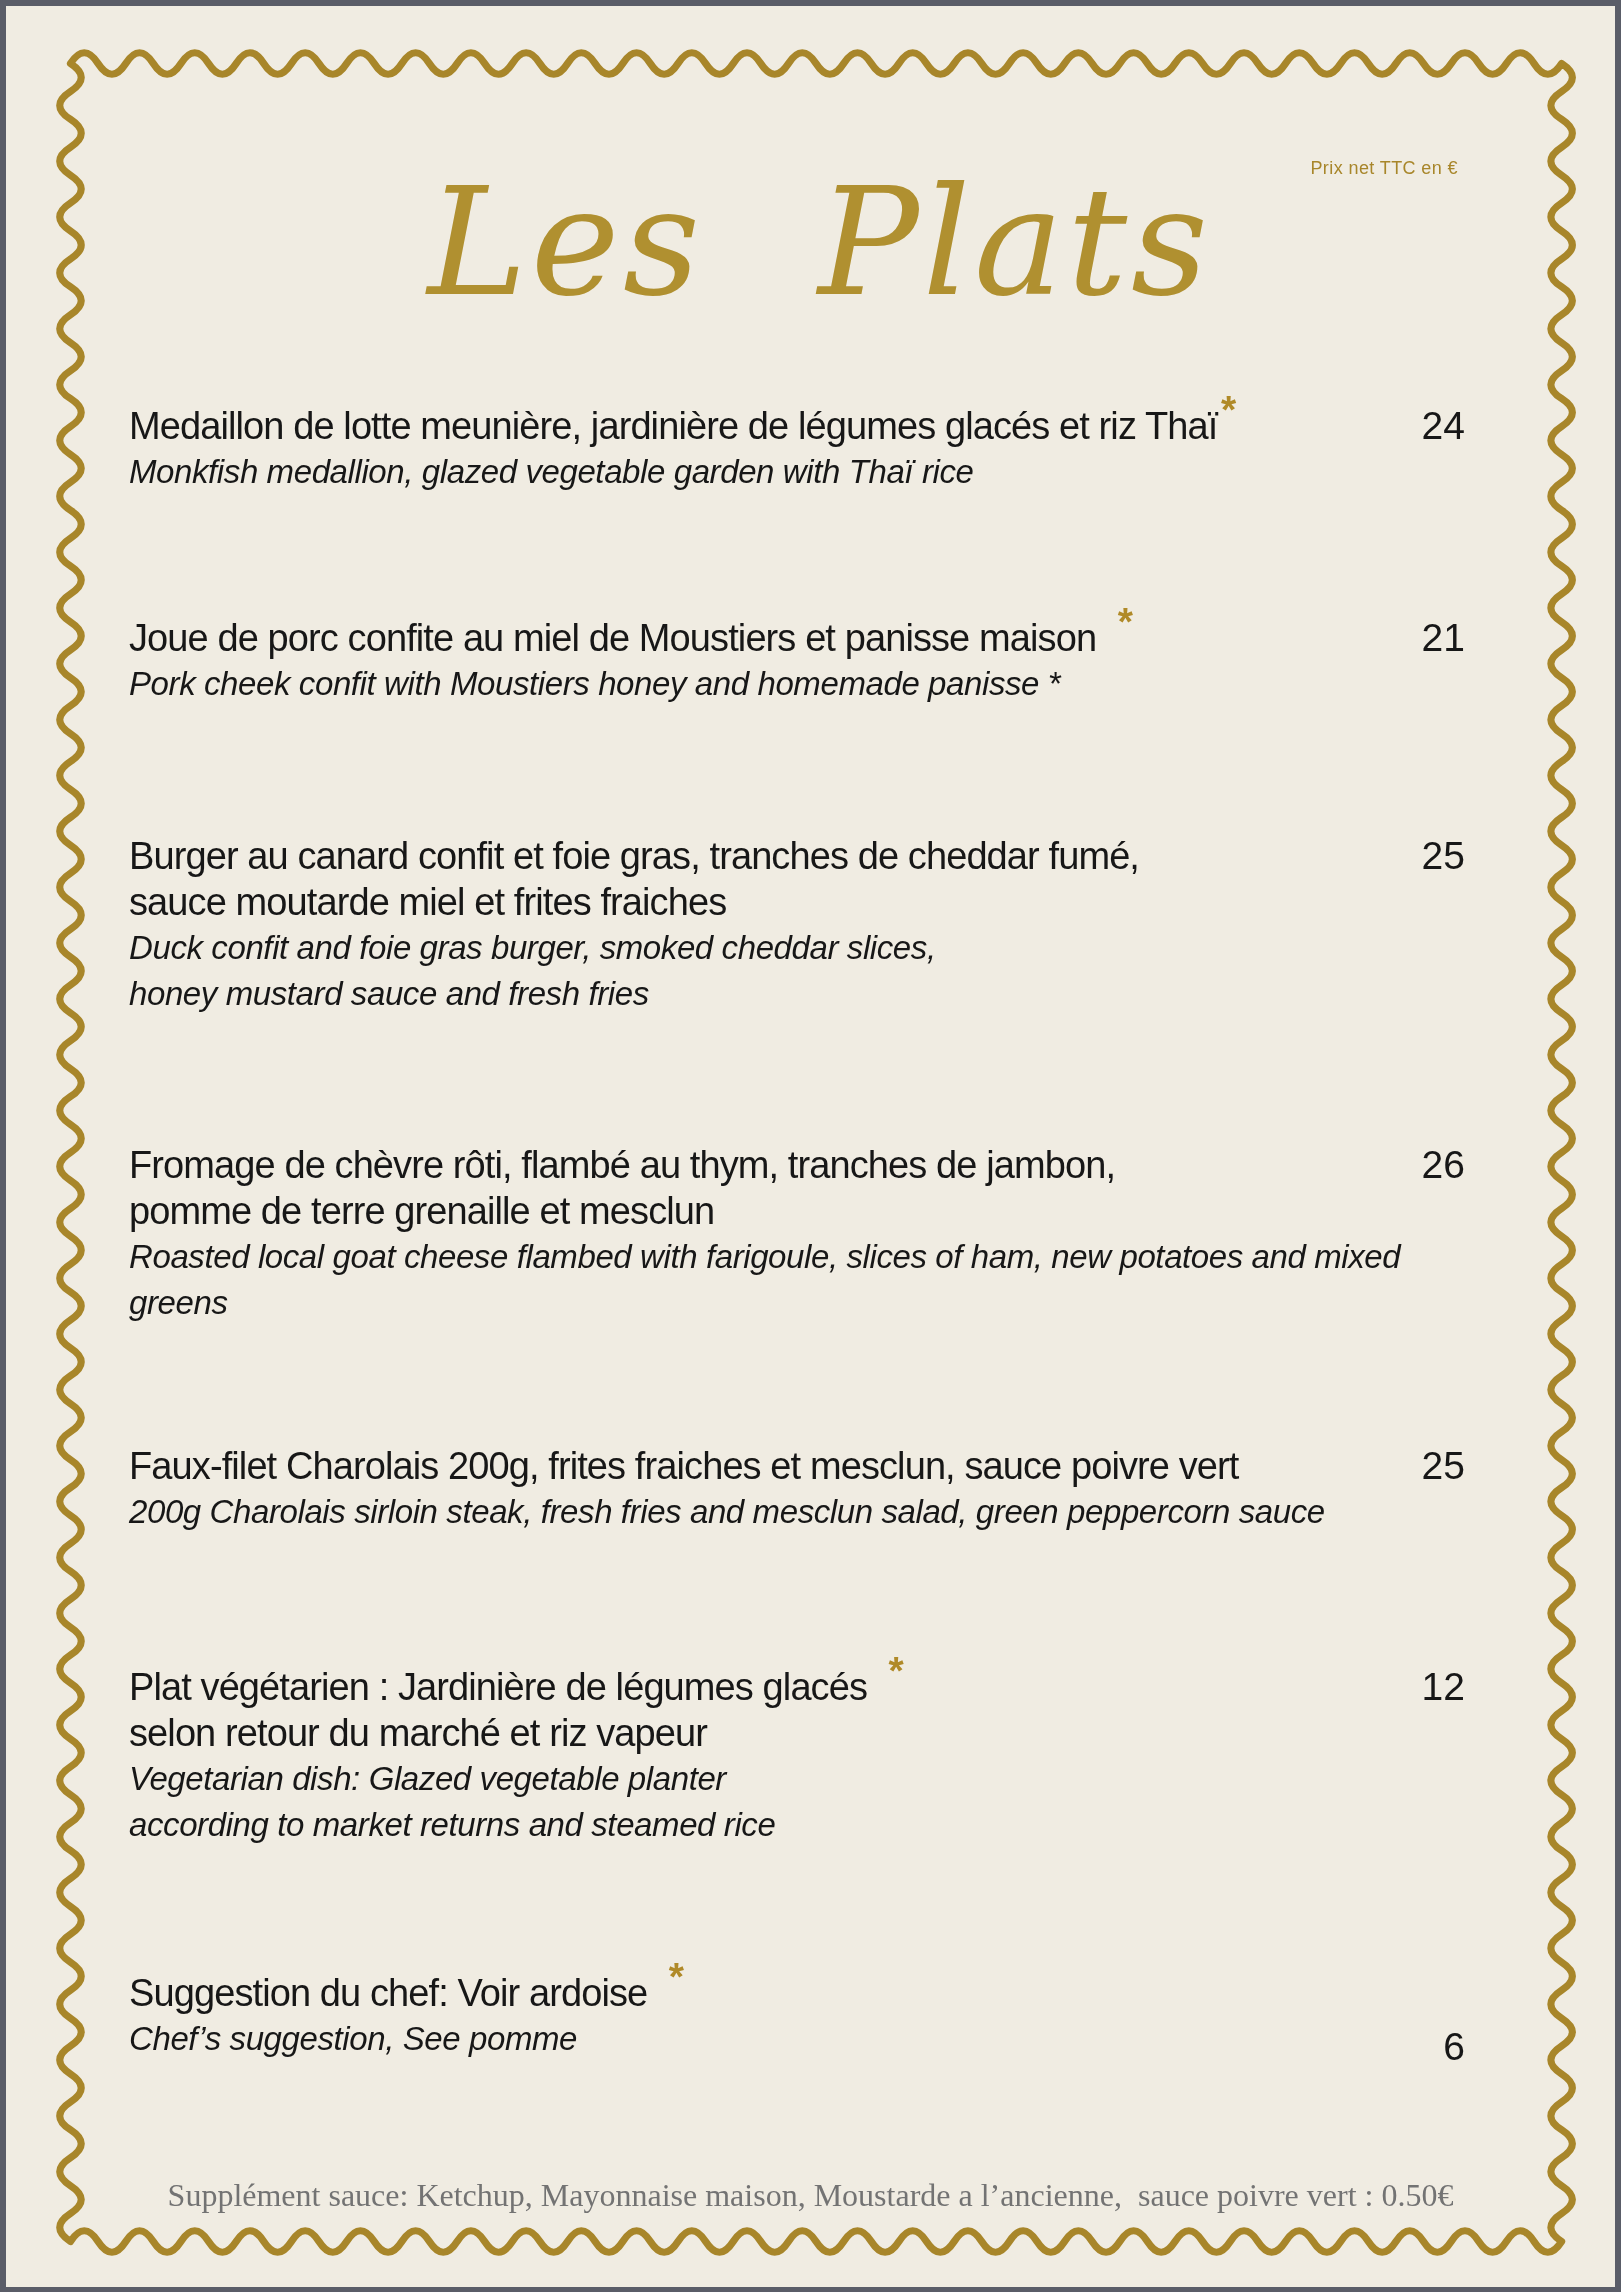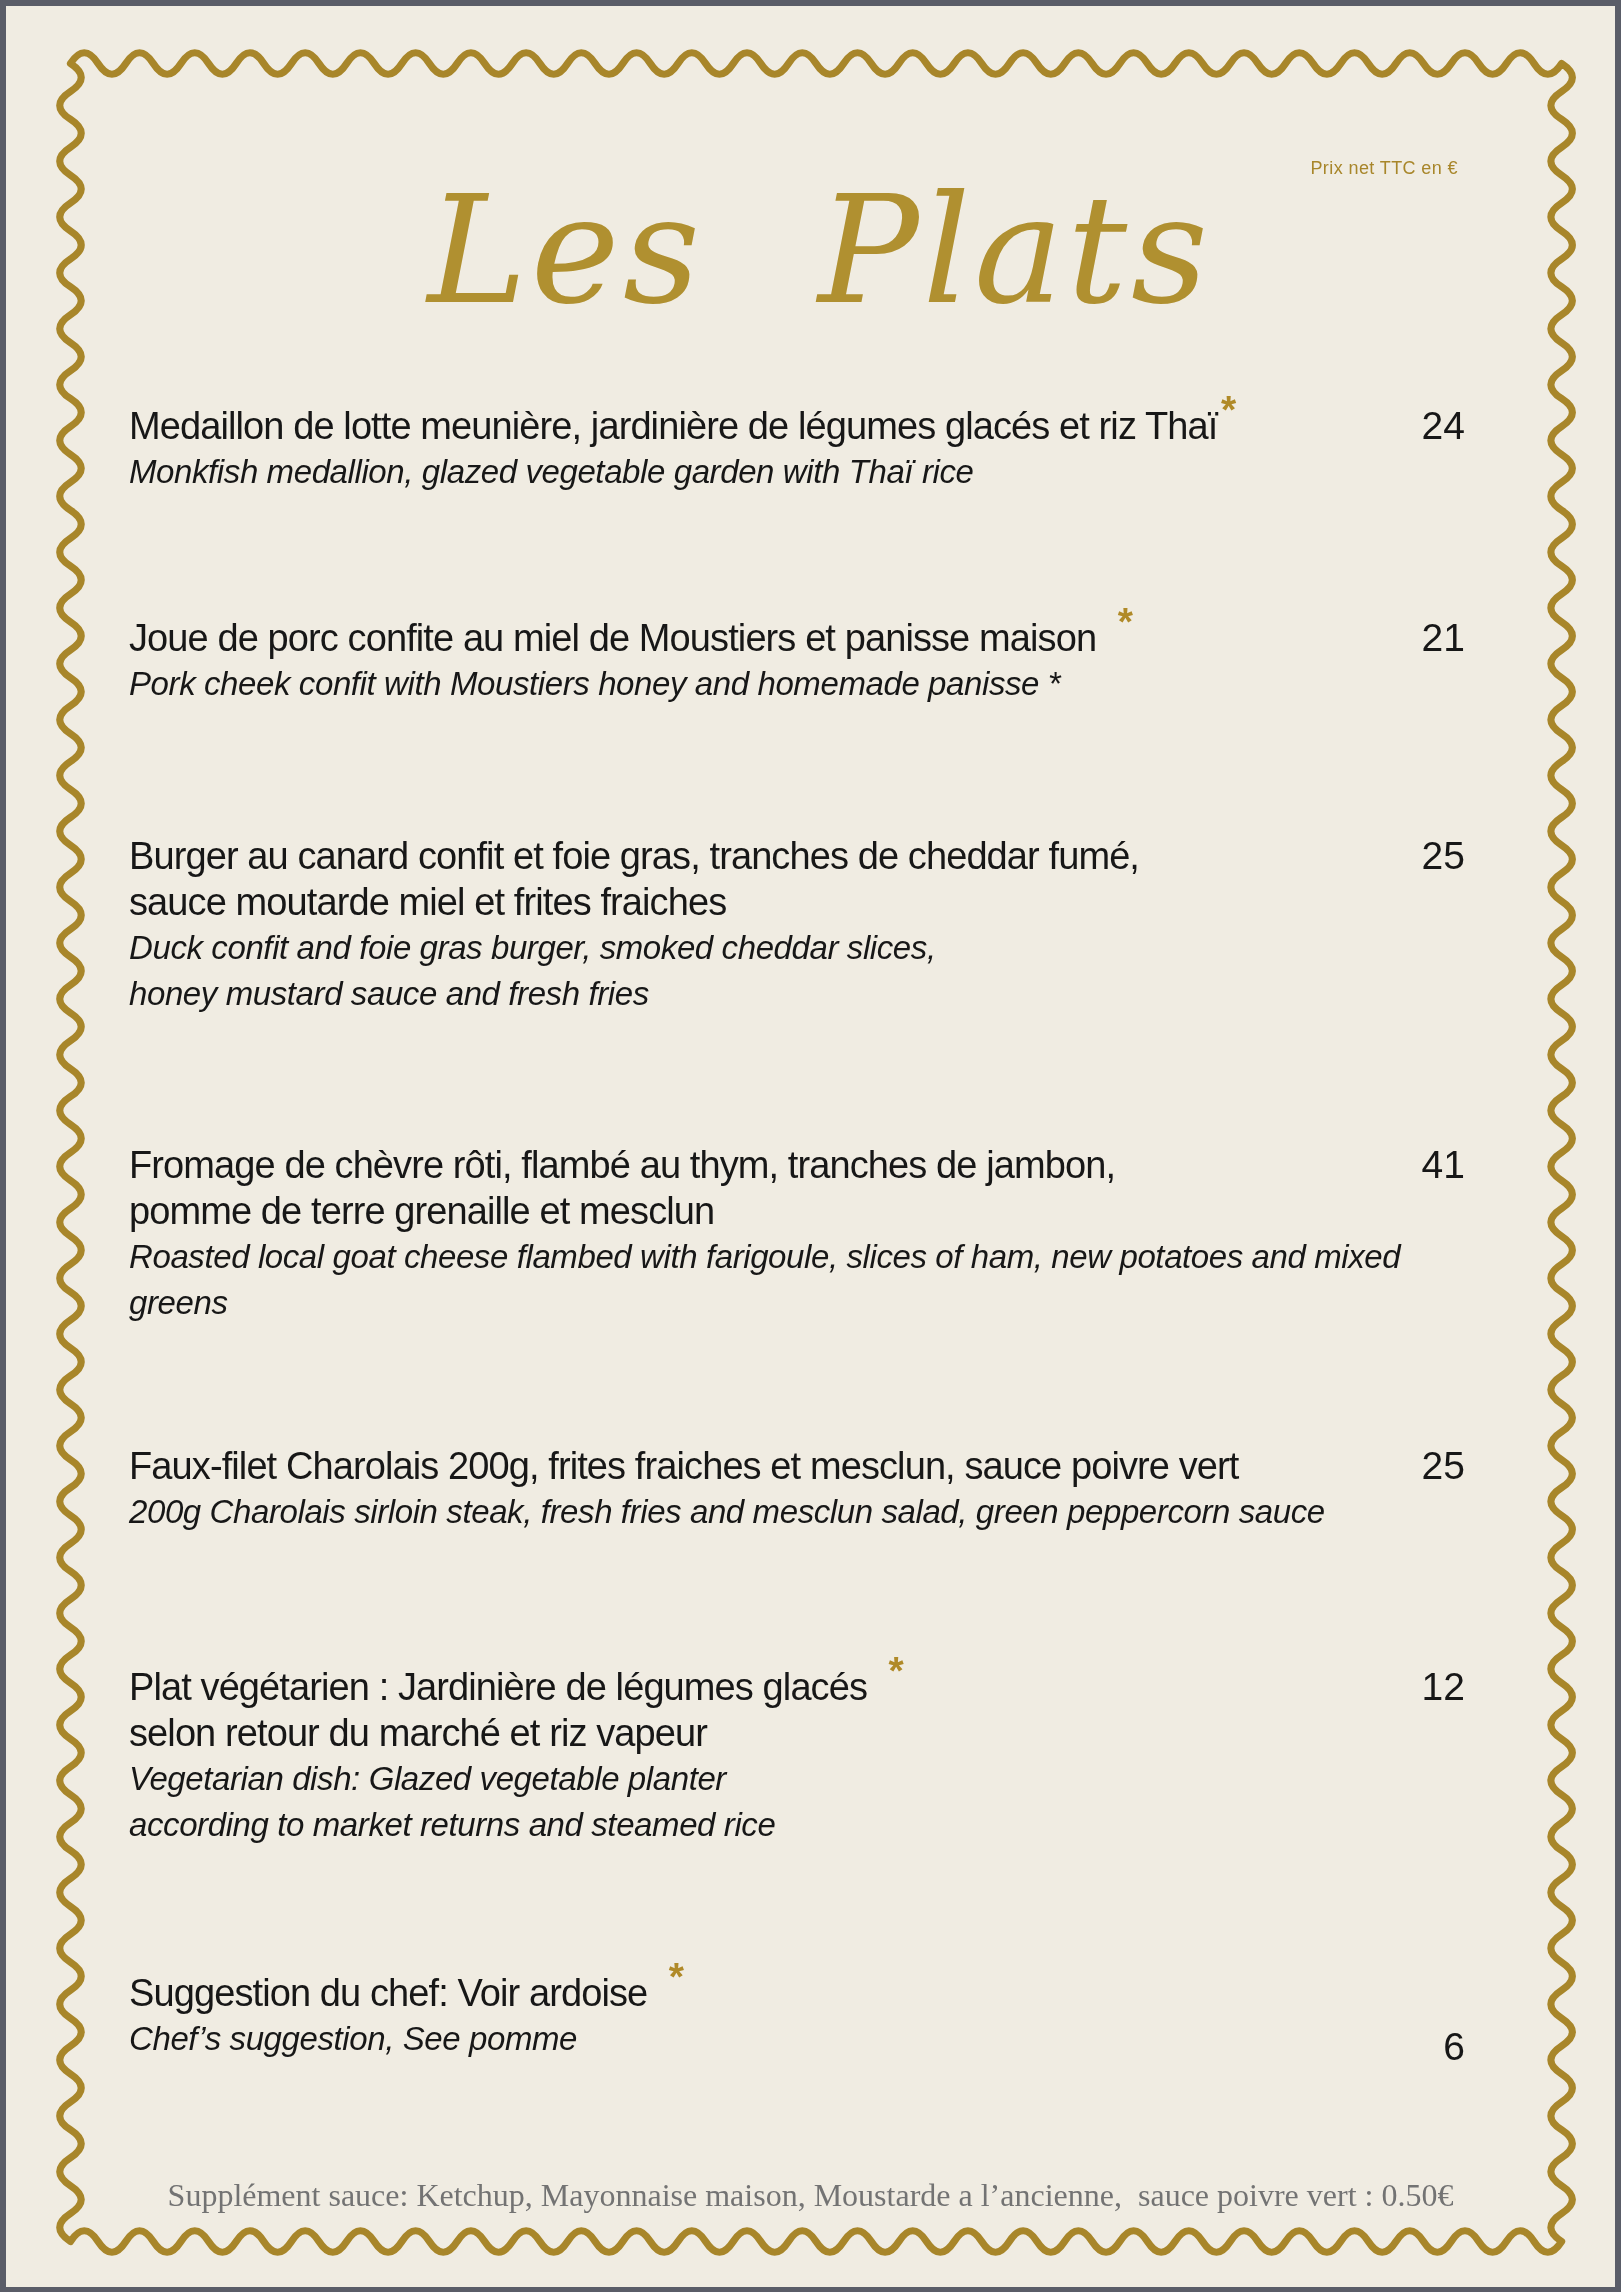--- a/index.html
+++ b/index.html
@@ -15,21 +15,21 @@
     width:1621px;height:2293px;
     background:var(--bg);
     box-sizing:border-box;
     border:6.3px solid var(--frame);
     overflow:hidden;
     font-family:"Liberation Sans",sans-serif;
   }
   .wavy-border{position:absolute;left:0;top:0;width:1621px;height:2293px;pointer-events:none;}
   .wavy-border path{fill:none;stroke:var(--gold);stroke-width:8;stroke-linecap:round;stroke-linejoin:round;}
   .menu-title{
-    position:absolute;top:132px;left:18px;right:0;
+    position:absolute;top:124px;left:18px;right:0;
     text-align:center;
     font-family:"DejaVu Serif",serif;
     font-style:italic;
     font-size:150px;line-height:224px;
     color:#b09030;
     word-spacing:63px;letter-spacing:3.6px;
   }
   .price-note{
     position:absolute;top:147px;right:157px;
     font-size:18px;line-height:30px;
@@ -104,21 +104,21 @@
     <div class="en">Duck confit and foie gras burger, smoked cheddar slices,</div>
     <div class="en">honey mustard sauce and fresh fries</div>
     <div class="price">25</div>
   </div>
 
   <div class="item" style="top:1136px">
     <div class="fr">Fromage de chèvre rôti, flambé au thym, tranches de jambon,</div>
     <div class="fr">pomme de terre grenaille et mesclun</div>
     <div class="en">Roasted local goat cheese flambed with farigoule, slices of ham, new potatoes and mixed</div>
     <div class="en">greens</div>
-    <div class="price">41</div>
+    <div class="price">26</div>
   </div>
 
   <div class="item" style="top:1437px">
     <div class="fr">Faux-filet Charolais 200g, frites fraiches et mesclun, sauce poivre vert</div>
     <div class="en">200g Charolais sirloin steak, fresh fries and mesclun salad, green peppercorn sauce</div>
     <div class="price">25</div>
   </div>
 
   <div class="item" style="top:1658px">
     <div class="fr"><span>Plat végétarien : Jardinière de légumes glacés</span><span class="star gap">*</span></div>

